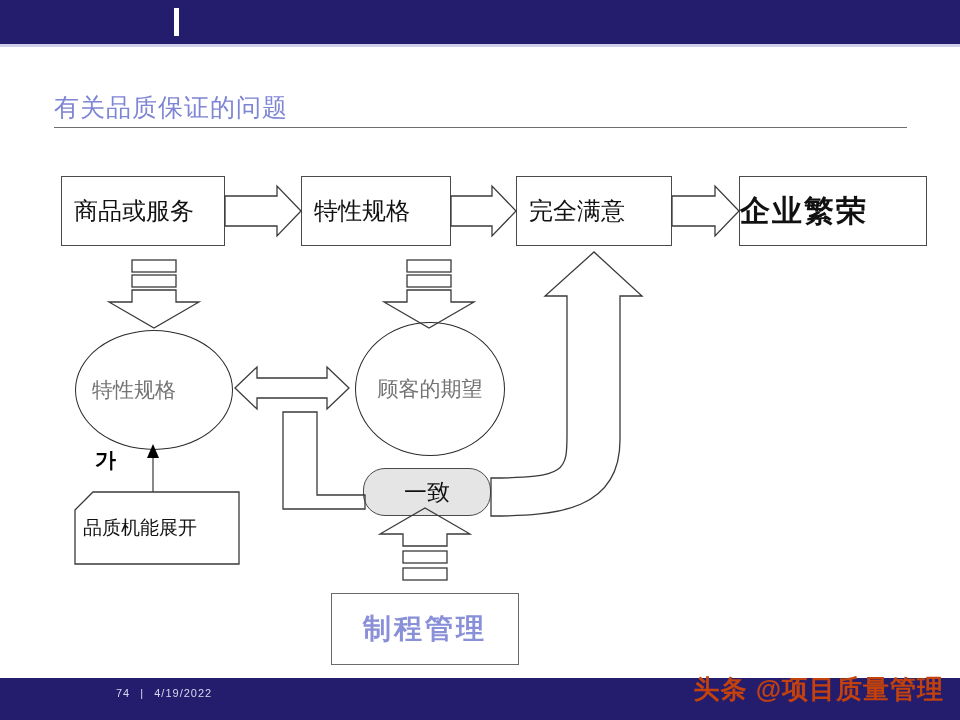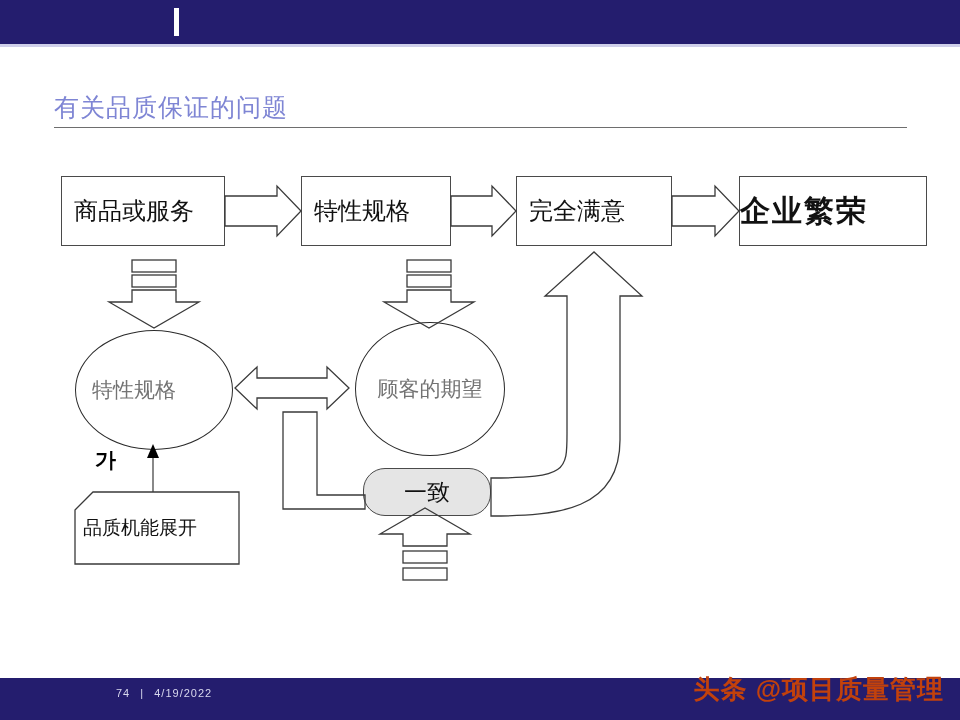--- a/index.html
+++ b/index.html
@@ -210,20 +210,23 @@
     <div class="ko-mark" style="left:82px; top:446px;">가</div>
 
     <div class="stadium" style="left:350px; top:468px; width:128px; height:48px;">
       <span class="label">一致</span>
     </div>
 
     <div class="note-box" style="left:62px; top:492px; width:164px; height:72px;">
       <span class="label">品质机能展开</span>
     </div>
 
+    <div id="process-box" style="left:318px; top:593px; width:188px; height:72px;">
+      <span class="label">制程管理</span>
+    </div>
 
     <svg class="overlay" viewBox="0 0 960 720">
       <g fill="none" stroke="#3a3a3a" stroke-width="1.3" stroke-linejoin="miter">
 
         <path d="M212,196 L264,196 L264,186 L288,211 L264,236 L264,226 L212,226 Z"></path>
 
         <path d="M438,196 L479,196 L479,186 L503,211 L479,236 L479,226 L438,226 Z"></path>
 
         <path d="M659,196 L702,196 L702,186 L726,211 L702,236 L702,226 L659,226 Z"></path>
 

